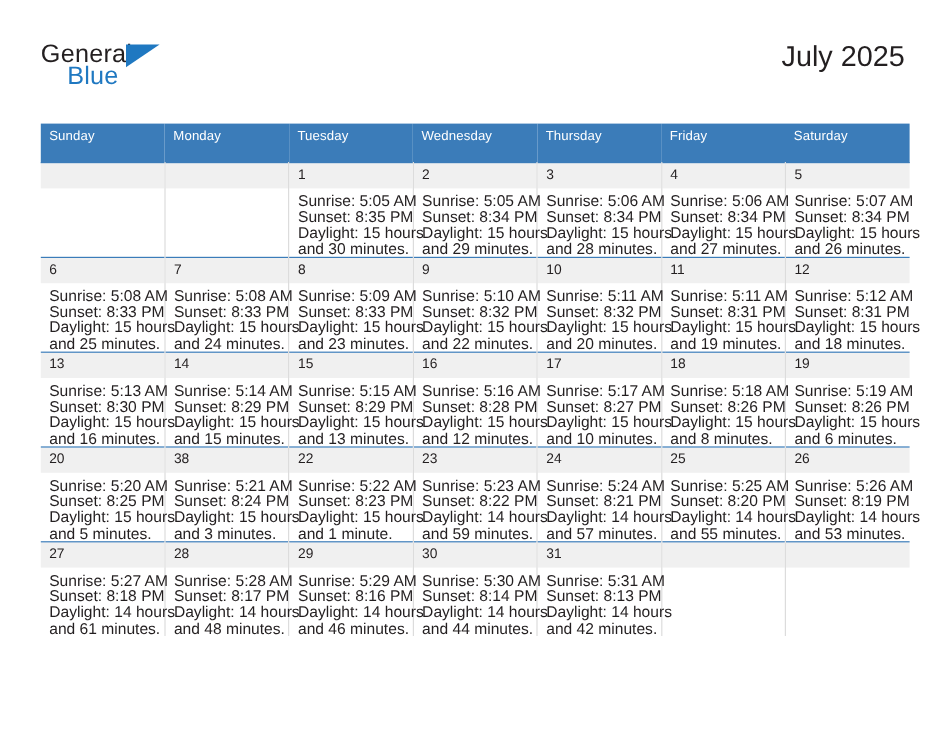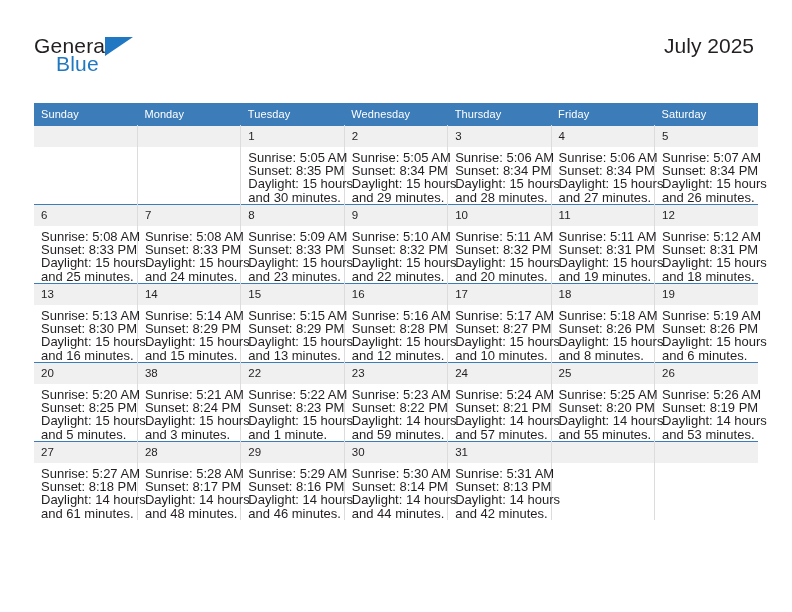--- a/index.html
+++ b/index.html
@@ -61,21 +61,21 @@
     width: 0;
     height: 0;
     border-left: 28px solid #1f78c1;
     border-bottom: 19px solid transparent;
   }
 
   .title {
     position: absolute;
     right: 38px;
     top: 34px;
-    font-size: 21px;
+    font-size: 24px;
     color: #231f20;
     text-align: right;
     white-space: nowrap;
   }
   .subtitle {
     position: absolute;
     right: 38px;
     top: 76px;
     font-size: 13.5px;
     color: #231f20;
@@ -91,21 +91,21 @@
     width: 724px;
     border-collapse: collapse;
     table-layout: fixed;
   }
   .cal th {
     background: #3b7cb9;
     color: #ffffff;
     font-size: 11px;
     font-weight: normal;
     text-align: left;
-    padding: 5px 0 5px 7px;
+    padding: 5px 0 15px 7px;
     height: 12px;
     letter-spacing: 0.1px;
   }
   .cal td {
     vertical-align: top;
     width: 103.4px;
     height: 78px;
     padding: 0;
     border-top: 1px solid #3b7cb9;
     border-right: 1px solid #dcdcdc;

